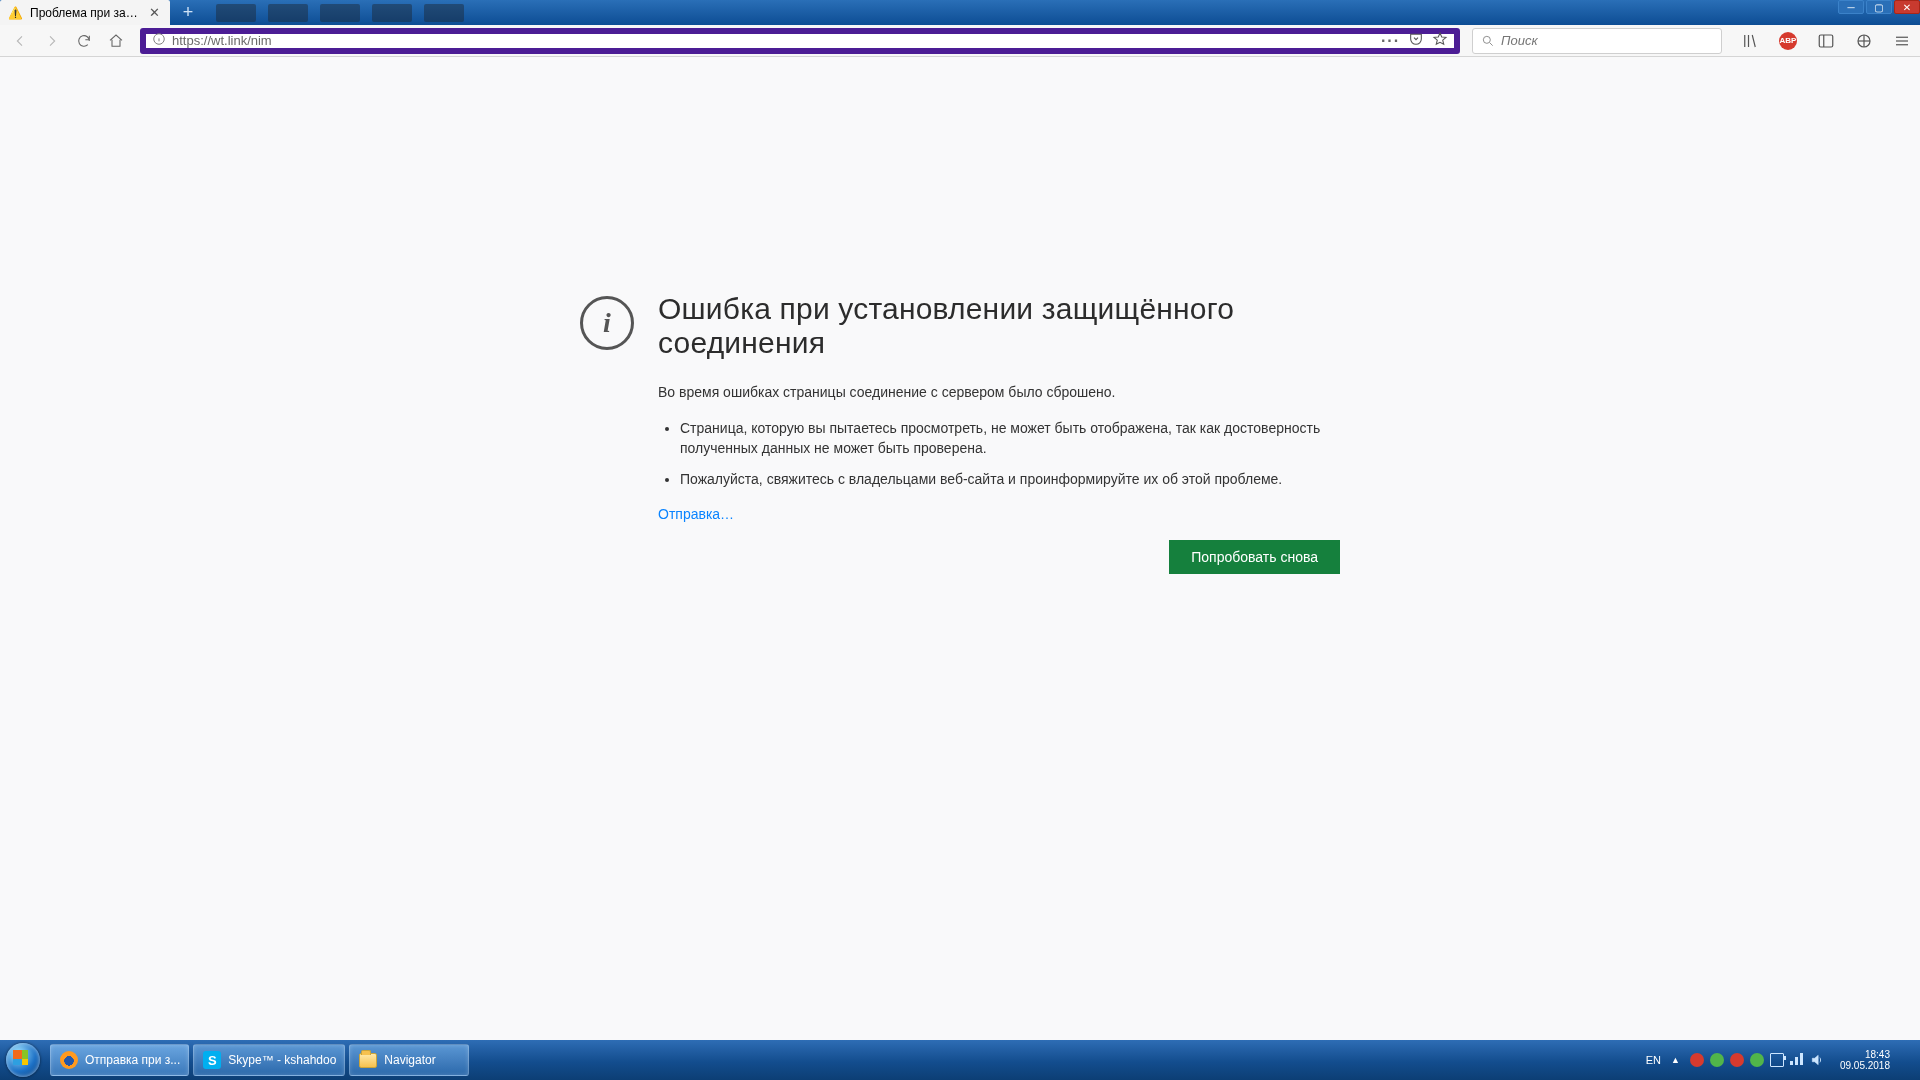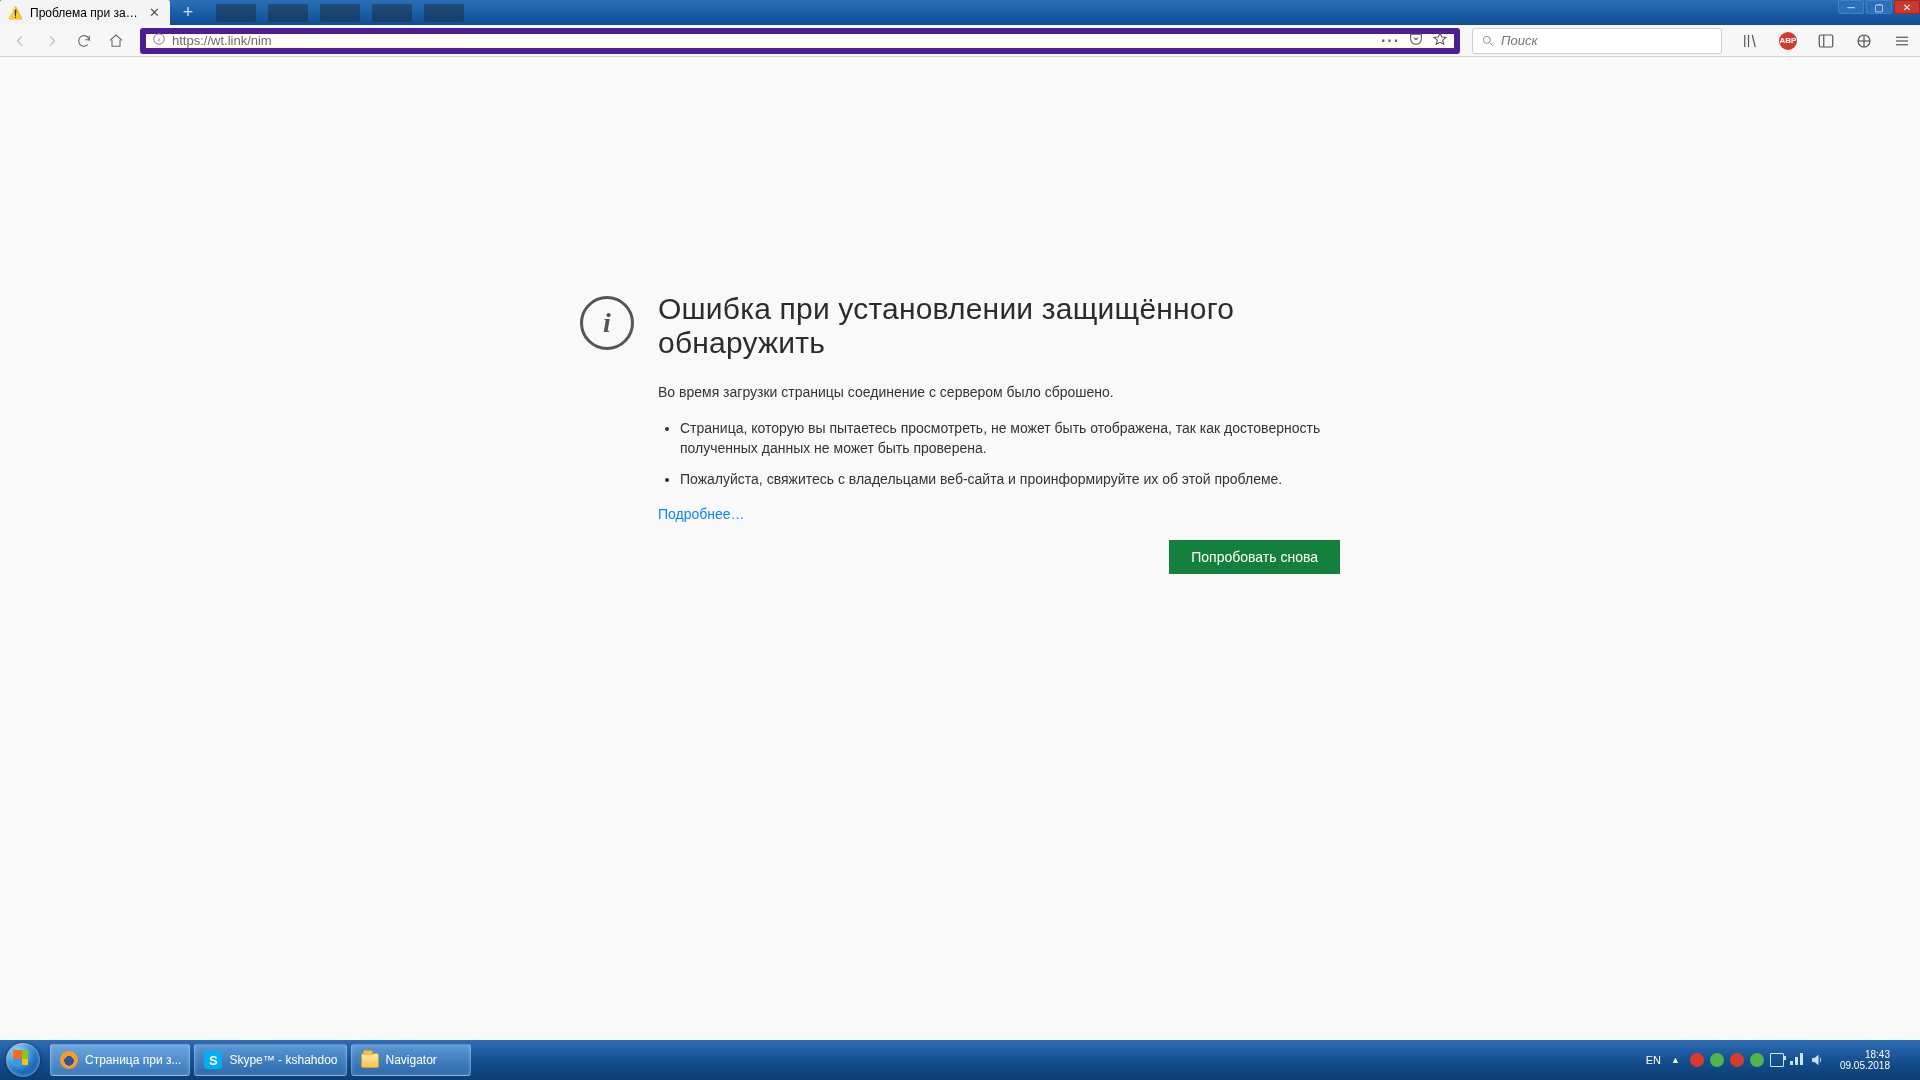--- a/index.html
+++ b/index.html
@@ -190,43 +190,43 @@
       </div>
   </div>
 </div>
 
 <div class="content">
   <div class="err">
     <div class="err-icon">
         <span>i</span>
       </div>
     <div class="err-body">
-      <h1>Ошибка при установлении защищённого обнаружить</h1>
-      <p class="lead">Во время загрузки страницы соединение с сервером было сброшено.</p>
+      <h1>Ошибка при установлении защищённого соединения</h1>
+      <p class="lead">Во время ошибках страницы соединение с сервером было сброшено.</p>
       <ul>
         <li>Страница, которую вы пытаетесь просмотреть, не может быть отображена, так как достоверность полученных данных не может быть проверена.</li>
         <li>Пожалуйста, свяжитесь с владельцами веб-сайта и проинформируйте их об этой проблеме.</li>
       </ul>
-      <span class="learn">Подробнее…</span>
+      <span class="learn">Отправка…</span>
       <div class="actions">
         <button class="retry">Попробовать снова</button>
       </div>
     </div>
   </div>
 </div>
 
 <div class="taskbar">
   <div class="start">
       <div class="orb"></div>
     </div>
   <div class="task active">
     <span class="ticon">
         <span class="ff-ico"></span>
       </span>
-    <span class="tlabel">Страница при з...</span>
+    <span class="tlabel">Отправка при з...</span>
   </div>
   <div class="task">
     <span class="ticon">
         <span class="sk-ico">S</span>
       </span>
     <span class="tlabel">Skype™ - kshahdoo</span>
   </div>
   <div class="task">
     <span class="ticon">
         <span class="fld-ico"></span>

